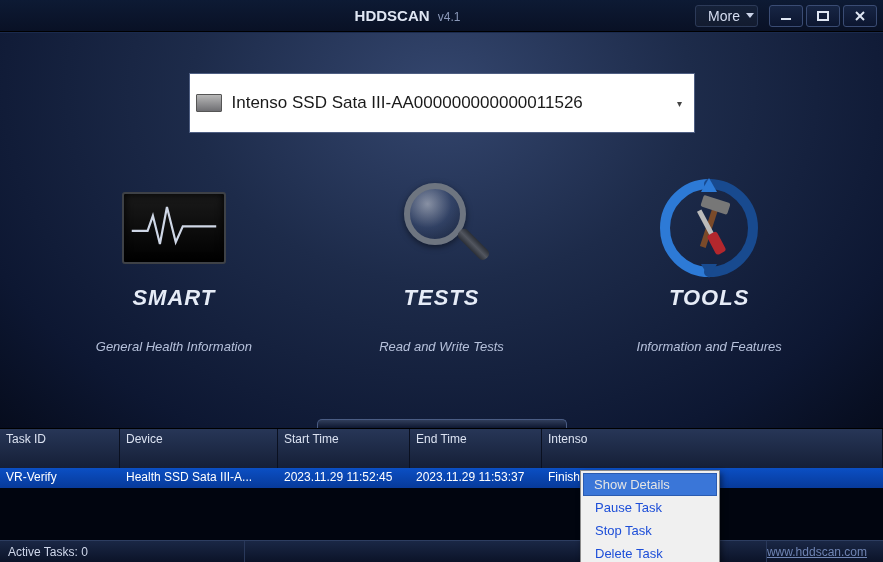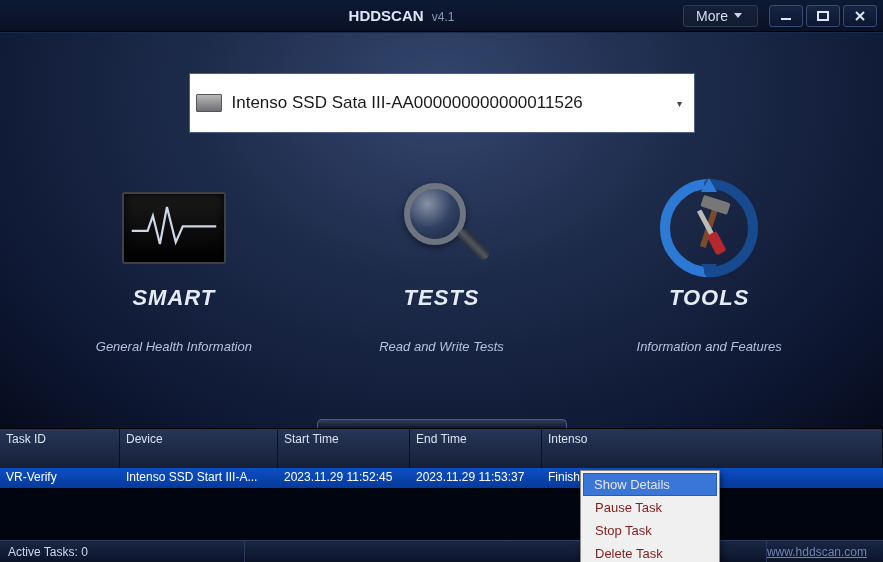--- a/index.html
+++ b/index.html
@@ -39,21 +39,21 @@
   .titlebar-right {
     display: flex;
     align-items: center;
     gap: 3px;
     padding-right: 6px;
   }
   .more-btn {
     background: rgba(255,255,255,0.04);
     border: 1px solid #2c3a58;
     border-radius: 3px;
-    padding: 2px 15px 2px 12px;
+    padding: 2px 3px 2px 12px;
     font-size: 14px;
     color: #d5ddf0;
     display: flex;
     align-items: center;
     gap: 6px;
     margin-right: 8px;
     cursor: pointer;
   }
   .chev-down {
     display:inline-block;
@@ -251,21 +251,21 @@
     width:140px;
     background:#f0f0f0;
     border:1px solid #8a8a8a;
     box-shadow:2px 3px 6px rgba(0,0,0,0.45);
     padding:2px;
     z-index:50;
   }
   .ctx-item{
     padding:4px 12px;
     font-size:13px;
-    color:#7f1d1d;
+    color:#1d4ed8;
     cursor:pointer;
   }
   .ctx-item.hover{
     background:#3a76d8;
     color:#e5e5e5;
     border:1px solid #2a5bb0;
     padding:3px 10px;
   }
 </style>
 </head>
@@ -364,21 +364,21 @@
 <div class="tasklist">
   <div class="thead">
     <div class="col c-task">Task ID</div>
     <div class="col c-dev">Device</div>
     <div class="col c-start">Start Time</div>
     <div class="col c-end">End Time</div>
     <div class="col c-status">Intenso</div>
   </div>
   <div class="trow selected">
     <div class="col c-task">VR-Verify</div>
-    <div class="col c-dev">Intenso SSD Start III-A...</div>
+    <div class="col c-dev">Health SSD Sata III-A...</div>
     <div class="col c-start">2023.11.29 11:52:45</div>
     <div class="col c-end">2023.11.29 11:53:37</div>
     <div class="col c-status">Finished</div>
   </div>
 </div>
 
 <div class="statusbar">
   <div class="status-cell first">Active Tasks: 0</div>
   <div class="status-cell" style="flex:1"></div>
   <a class="status-link">www.hddscan.com</a>

